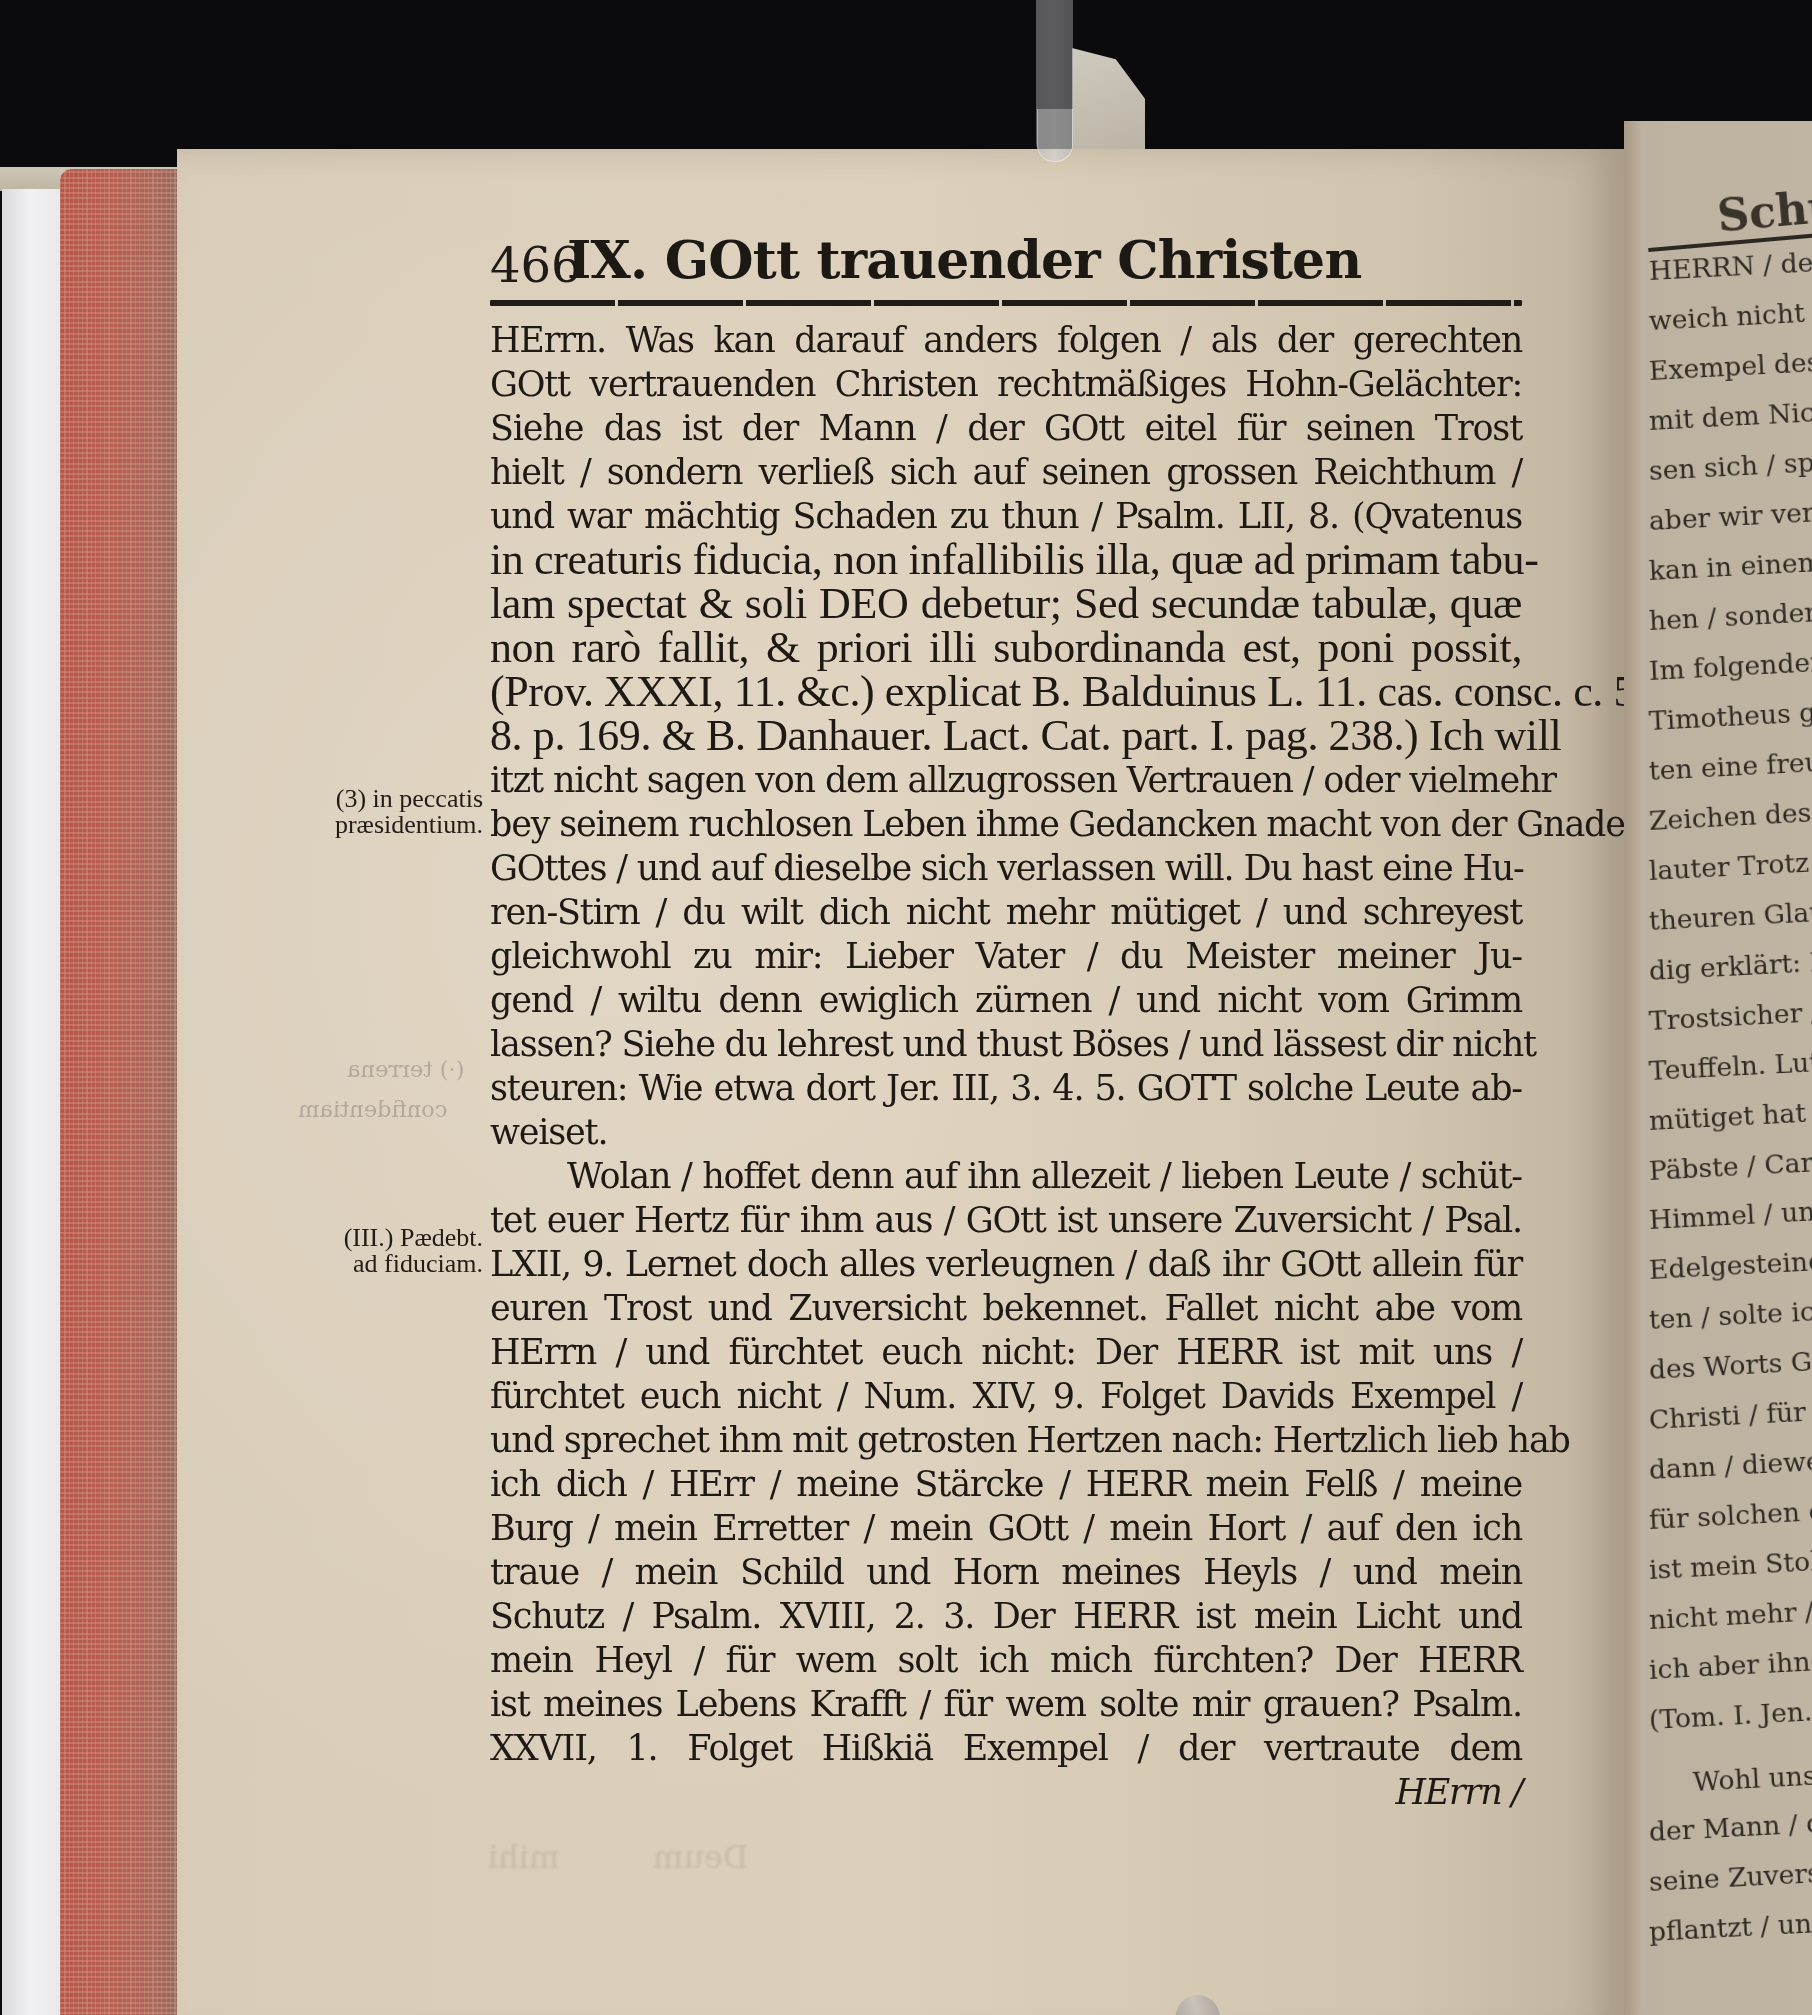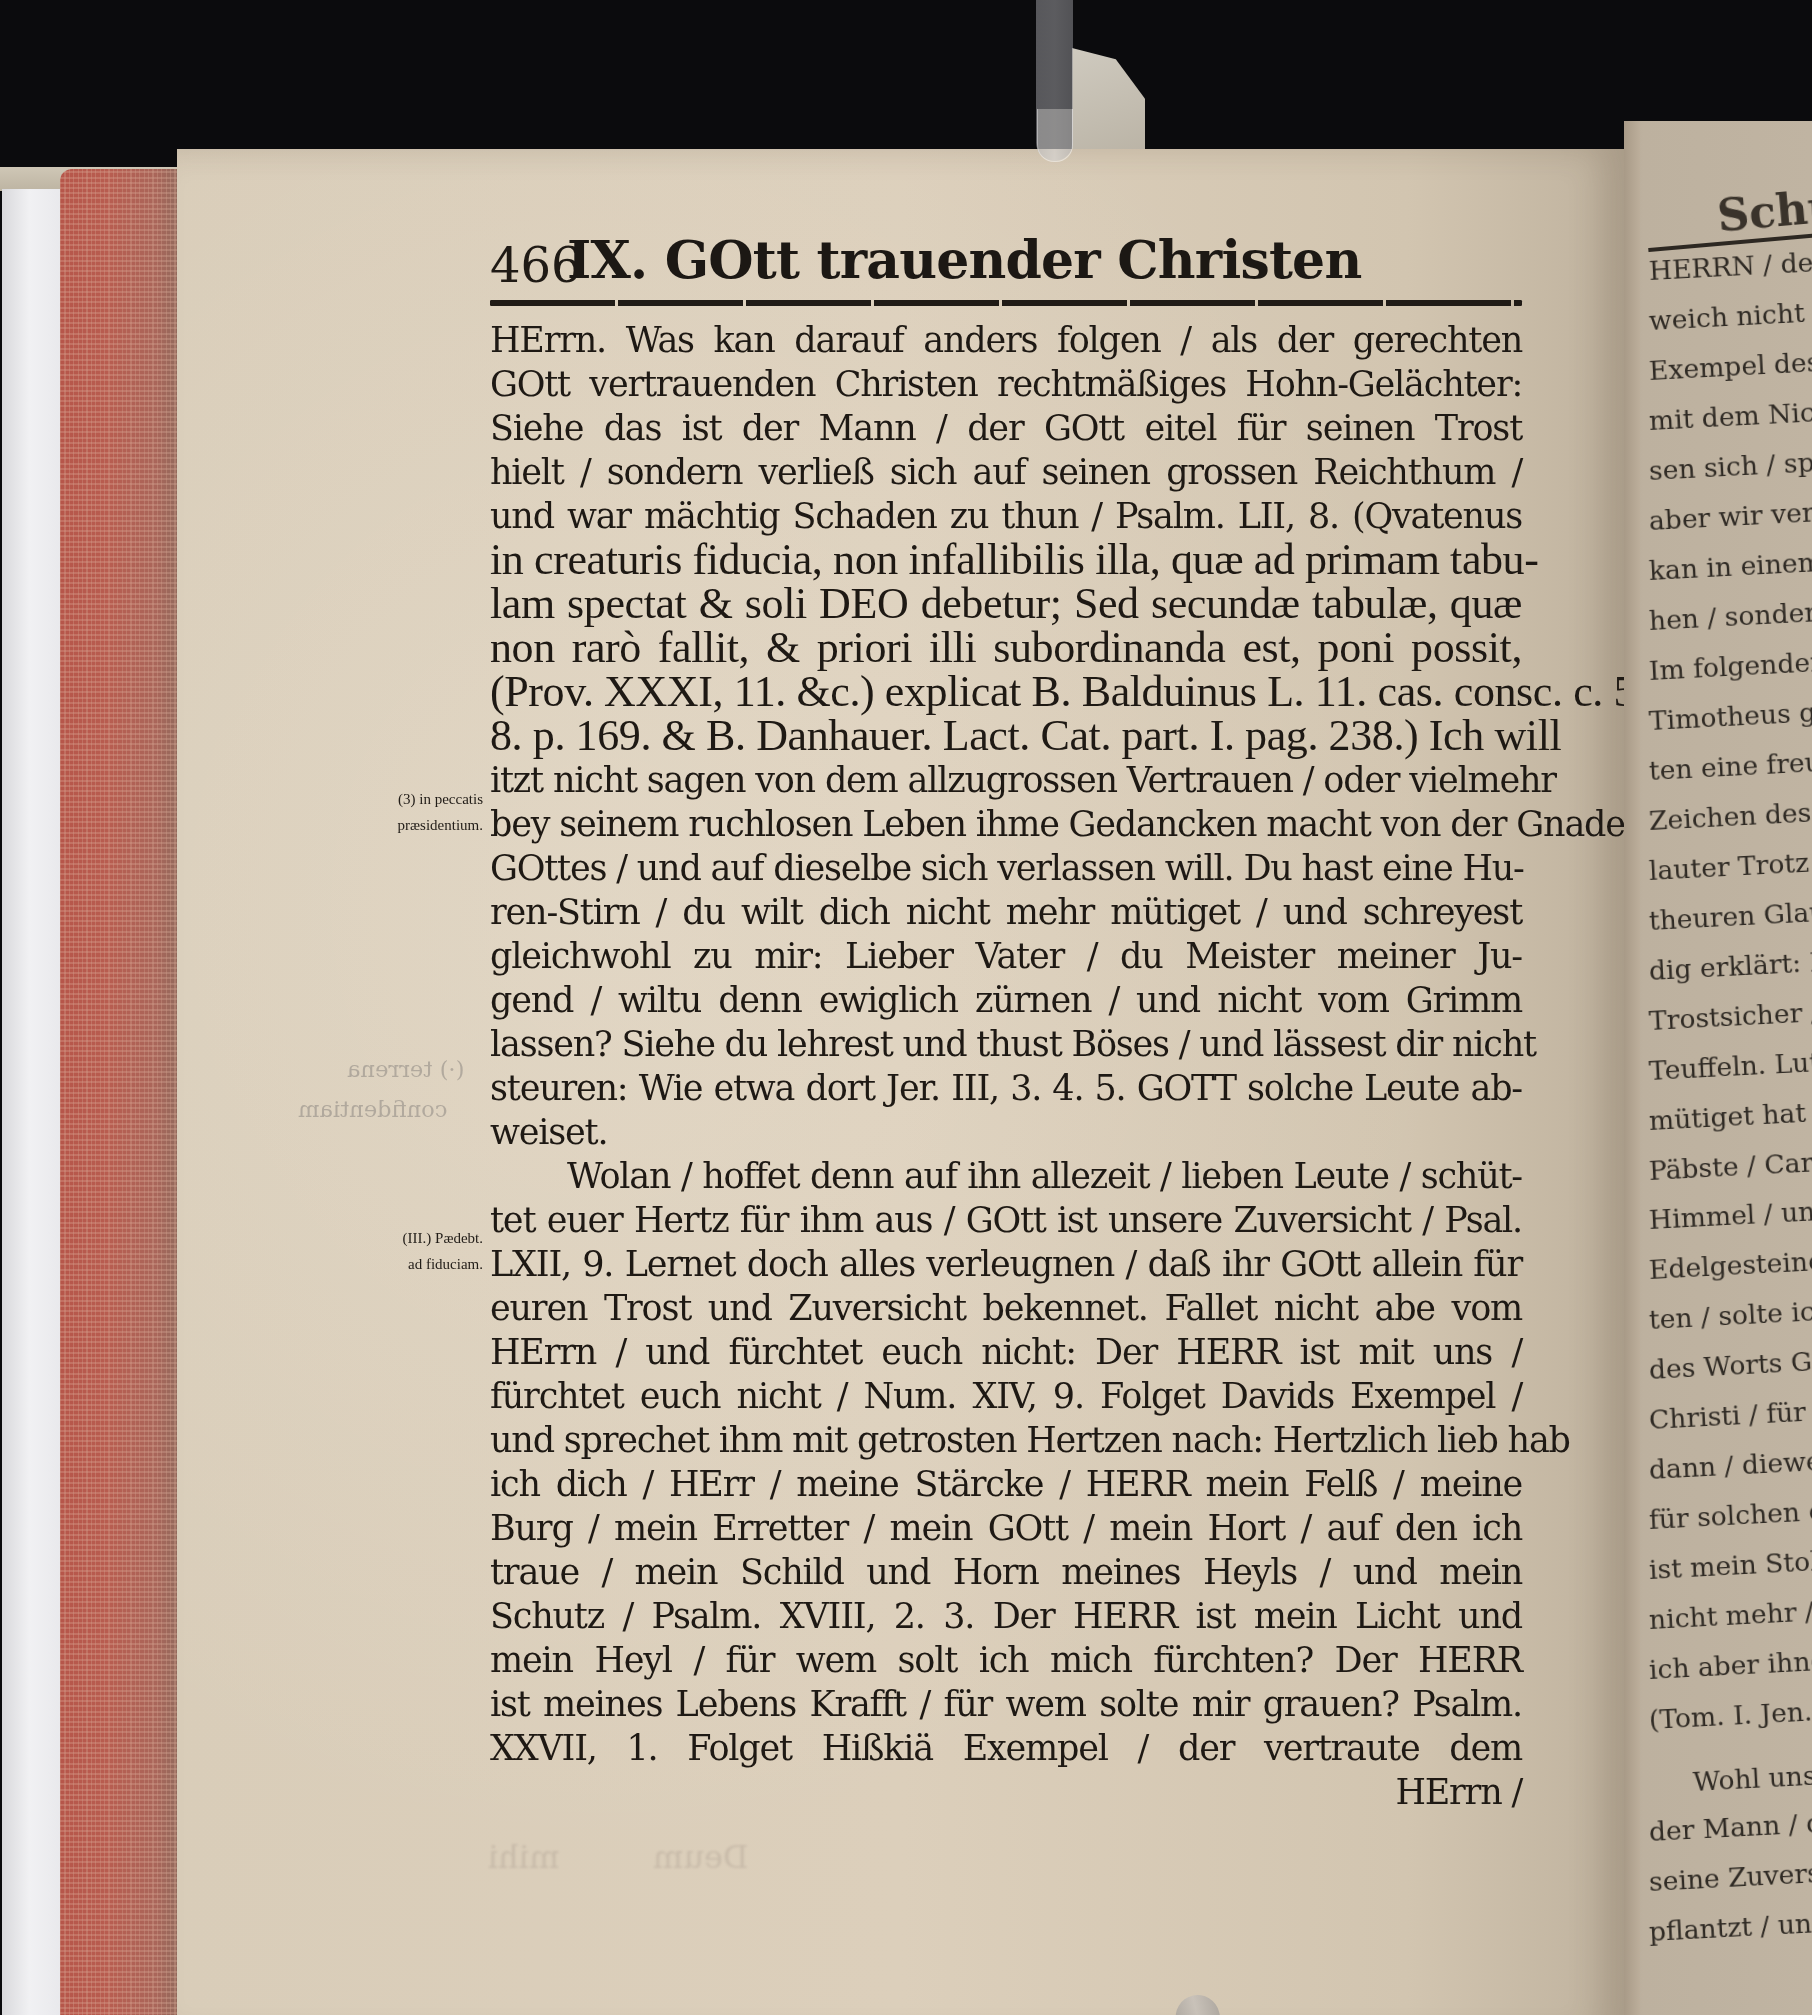--- a/index.html
+++ b/index.html
@@ -113,27 +113,27 @@
   #body-text { left:490px; top:318px; width:1032px; }
   .line {
     position:relative; height:44px; line-height:44px;
     font-size:35px; color:#1e1914; white-space:nowrap;
     font-family:"DejaVu Serif", serif;
     text-align:justify; text-align-last:justify;
     letter-spacing:-1.2px;
   }
   .line.latin { font-family:"Liberation Serif", serif; font-size:44px; letter-spacing:-0.4px; }
   .line.last-short { text-align-last:left; }
-  .line.right { text-align:left; text-align-last:right; }
+  .line.right { text-align:left; text-align-last:right;font-style:italic; }
   .line.indent { padding-left:77px; box-sizing:border-box; }
 
   
   .margin-note {
     position:absolute; left:298px; width:185px; text-align:right;
-    font-family:"Liberation Serif", serif; font-size:15px; color:#211c17;
+    font-family:"Liberation Serif", serif; font-size:26px; color:#211c17;
     line-height:26px; white-space:nowrap;
   }
   .ghost {
     position:absolute; font-family:"DejaVu Serif", serif; font-size:22.6px;
     color:rgba(60,60,70,.28); transform:scaleX(-1); white-space:nowrap;
     filter:blur(0.6px);
   }
   .ghost-body {
     position:absolute; font-family:"DejaVu Serif", serif; font-size:32px;
     color:rgba(70,60,55,.12); transform:scaleX(-1); white-space:nowrap;

